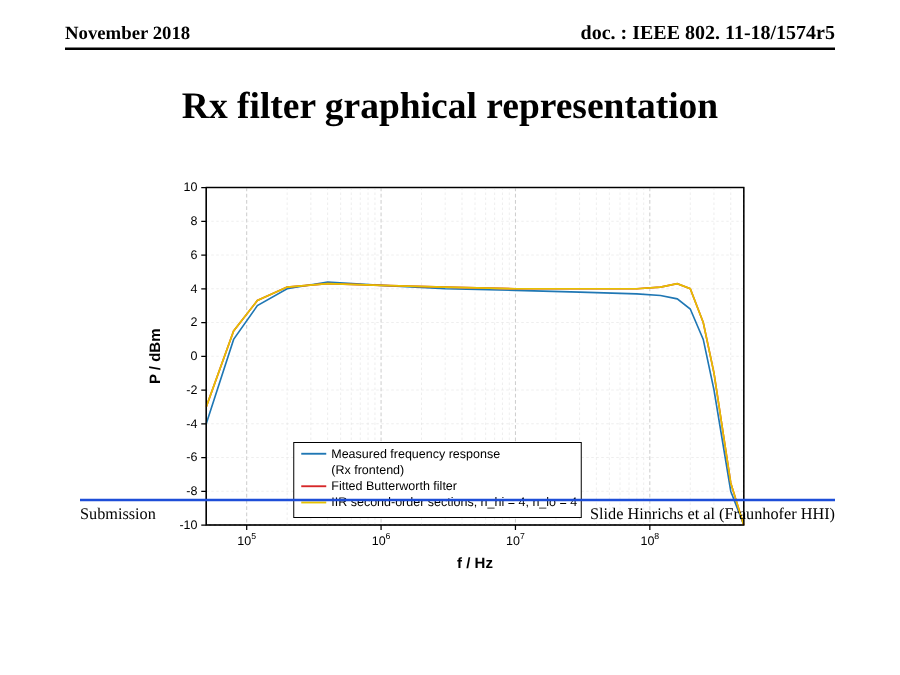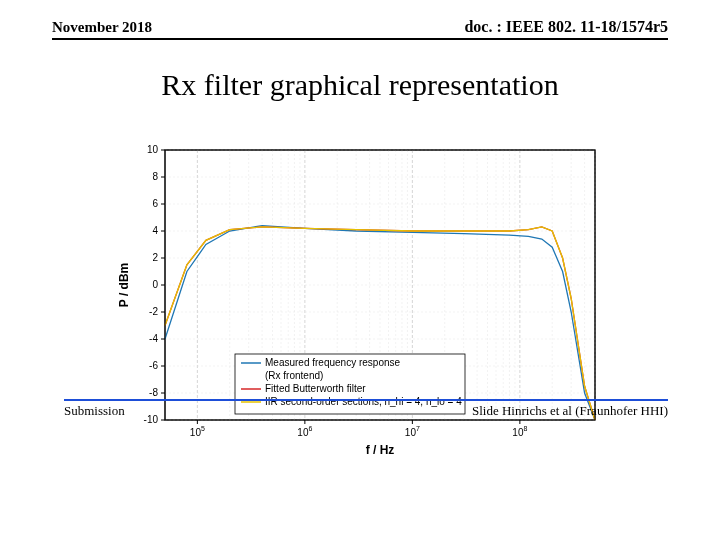--- a/index.html
+++ b/index.html
@@ -35,21 +35,21 @@
     font-weight: bold;
     font-size: 16px;
   }
   .title {
     position: absolute;
     top: 68px;
     left: 0;
     right: 0;
     text-align: center;
     font-size: 30px;
-    font-weight: normal;
+    font-weight: bold;
   }
   .chart-wrap {
     position: absolute;
     top: 140px;
     left: 110px;
     width: 500px;
     height: 320px;
   }
   .footer {
     position: absolute;

